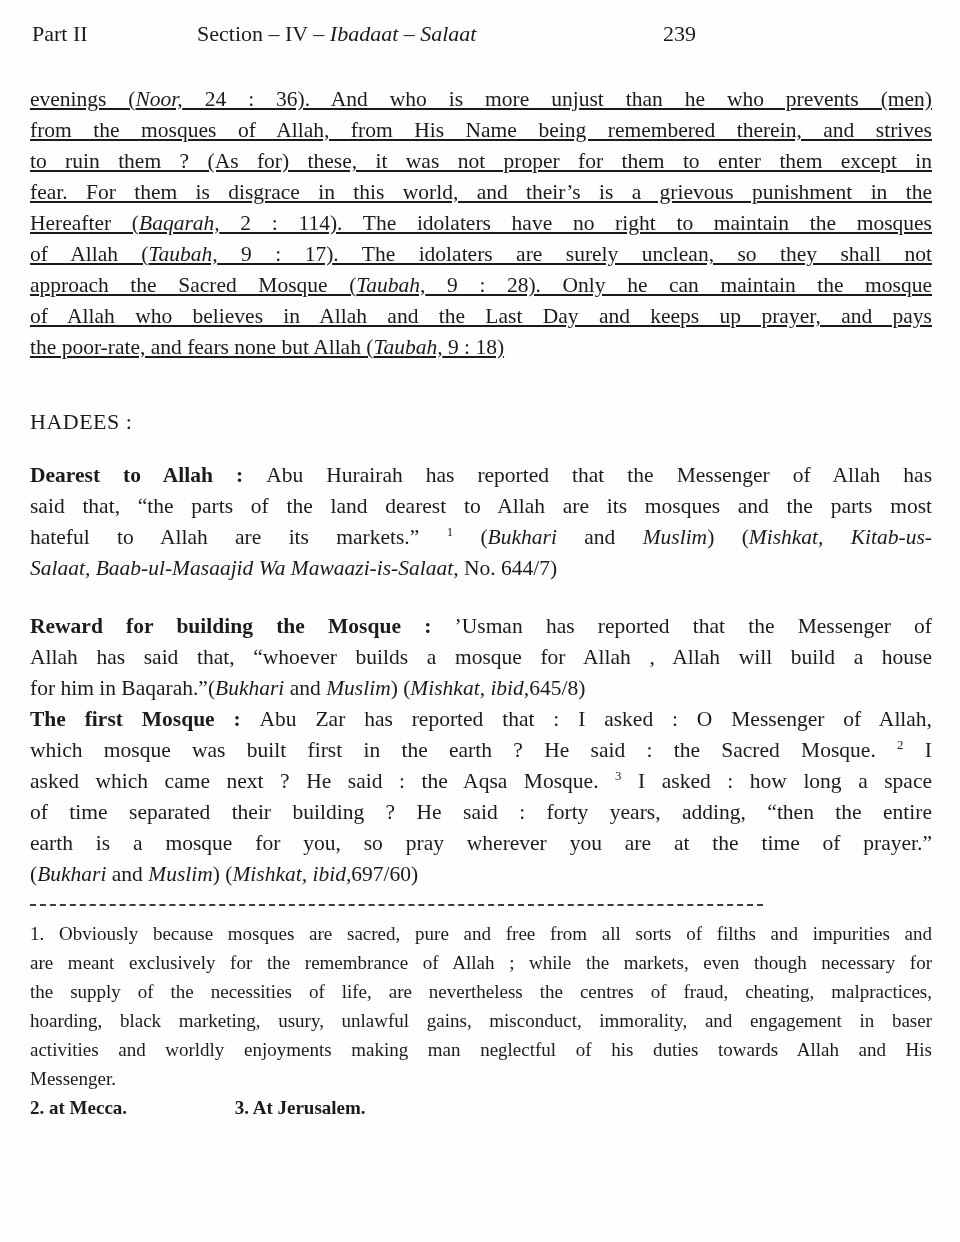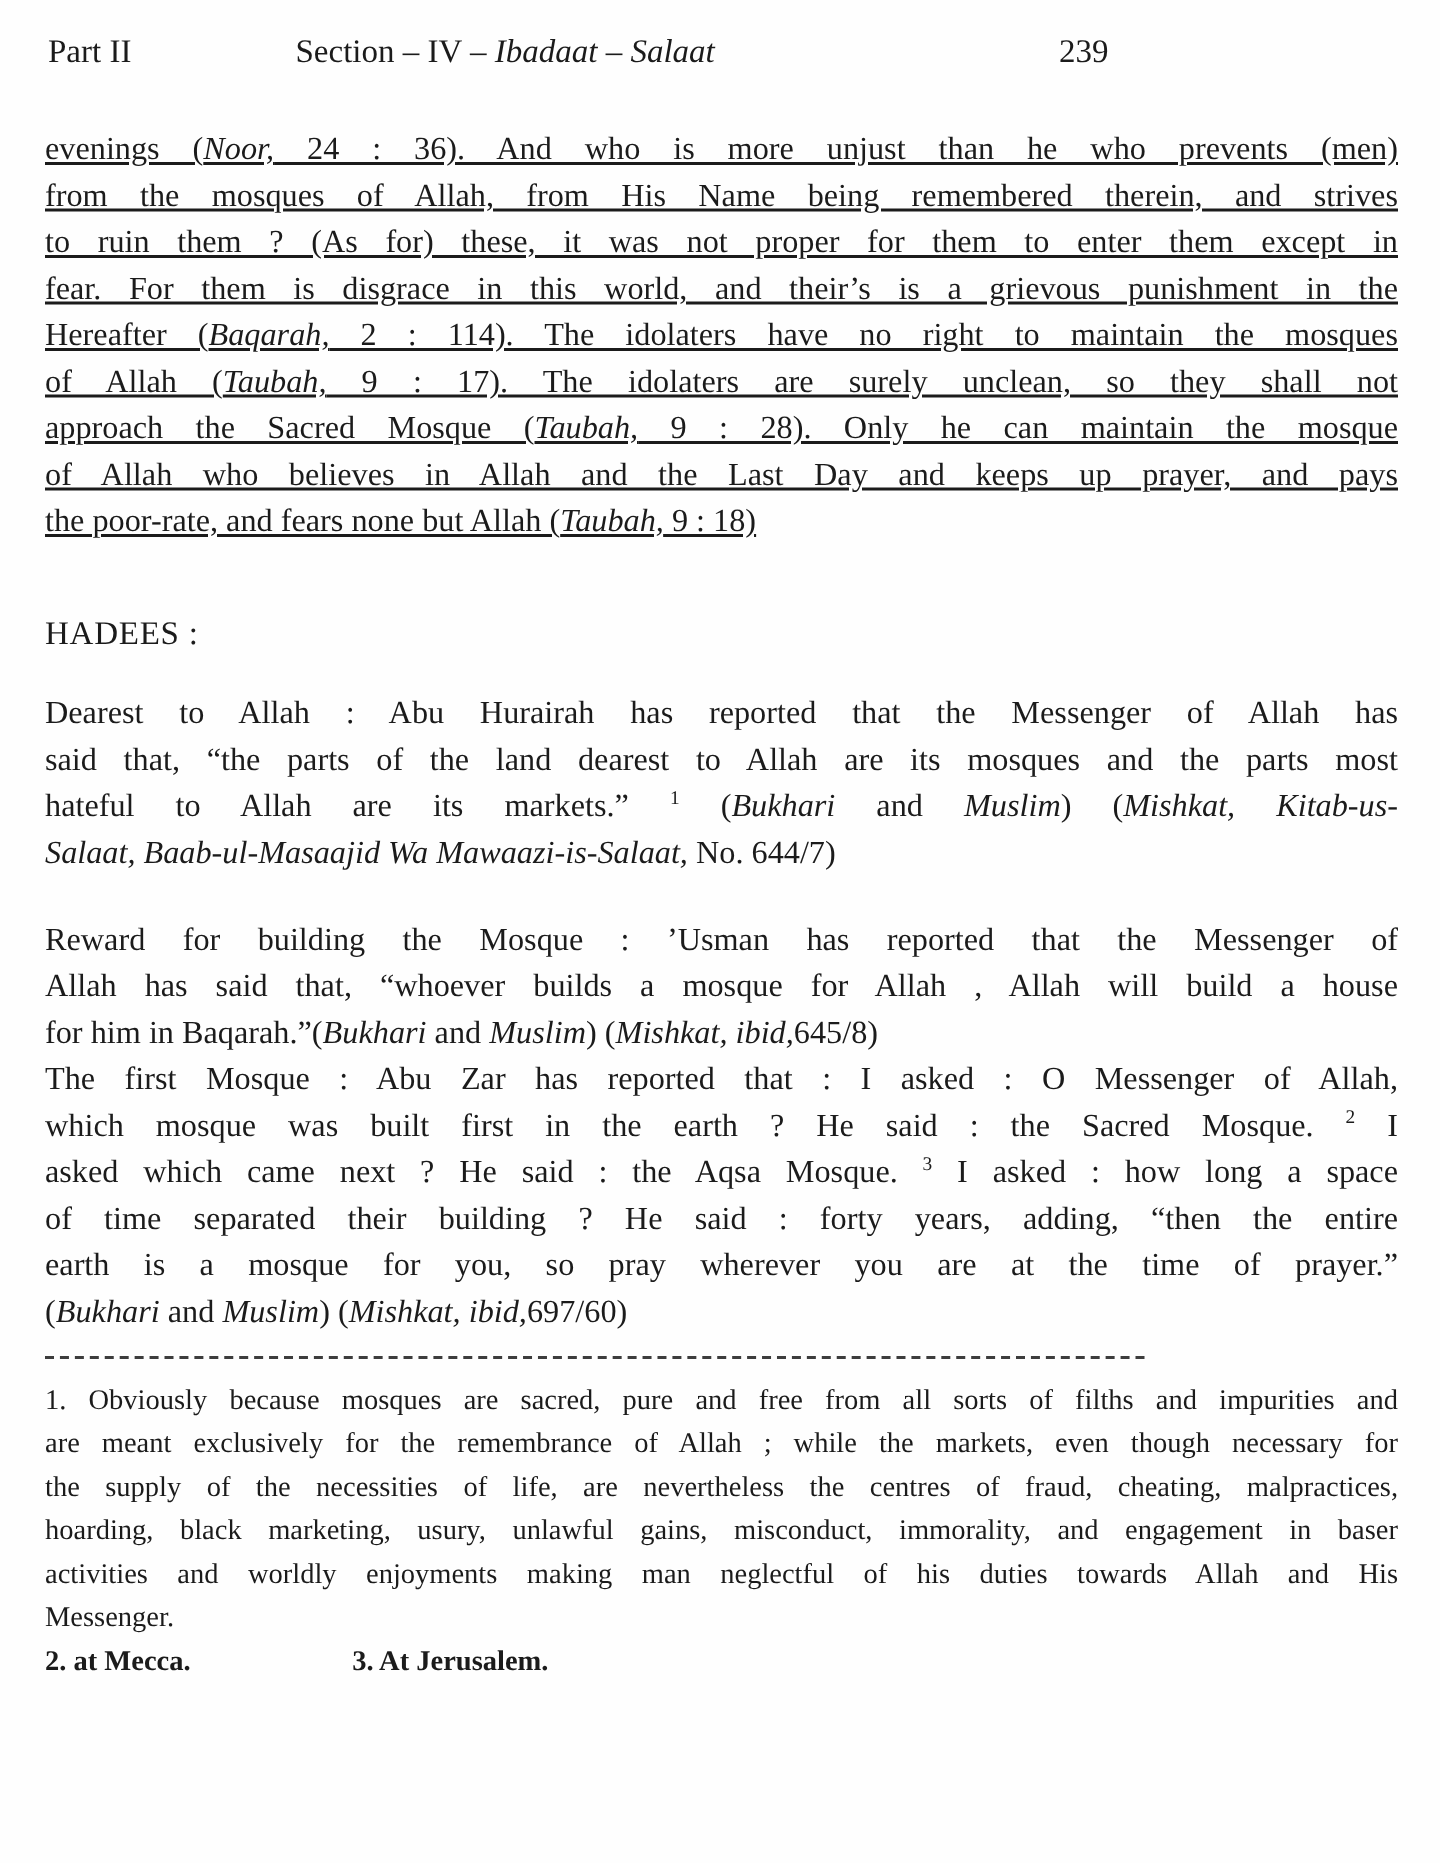--- a/index.html
+++ b/index.html
@@ -11,35 +11,35 @@
     font-family: "Liberation Serif", "DejaVu Serif", serif;
     color: #1b1b1b;
     overflow: hidden;
   }
   .content { padding: 18px 28px 0 30px; }
 
   
   .header { position: relative; height: 32px; margin-bottom: 34px; font-size: 22px; line-height: 31px; }
   .h-part    { position: absolute; left: 2px;   top: 0; }
   .h-section { position: absolute; left: 167px; top: 0; }
-  .h-page    { position: absolute; left: 676px; top: 0; }
+  .h-page    { position: absolute; left: 633px; top: 0; }
 
   
   .para { font-size: 21.5px; line-height: 31px; }
   .para .line { text-align: justify; text-align-last: justify; }
   .para .line.last { text-align: justify; text-align-last: auto; }
 
   .p-intro   { margin-top: 0; text-decoration: underline; }
   .h-hadees  { margin-top: 43px; font-size: 22px; line-height: 31px; font-weight: normal; letter-spacing: 0.5px; }
   .p-dearest { margin-top: 23px; }
   .p-reward  { margin-top: 27px; }
   .p-first   { }
 
   .s-i   { font-style: italic; }
-  .s-b   { font-weight: normal; }
+  .s-b   { font-weight: bold; }
   .s-sup { vertical-align: super; font-size: 0.6em; line-height: 0; }
 
   
   .separator {
     margin-top: 14px;
     width: 733px;
     height: 0;
     border-top: 2px dashed #3d3d3d;
   }
 

